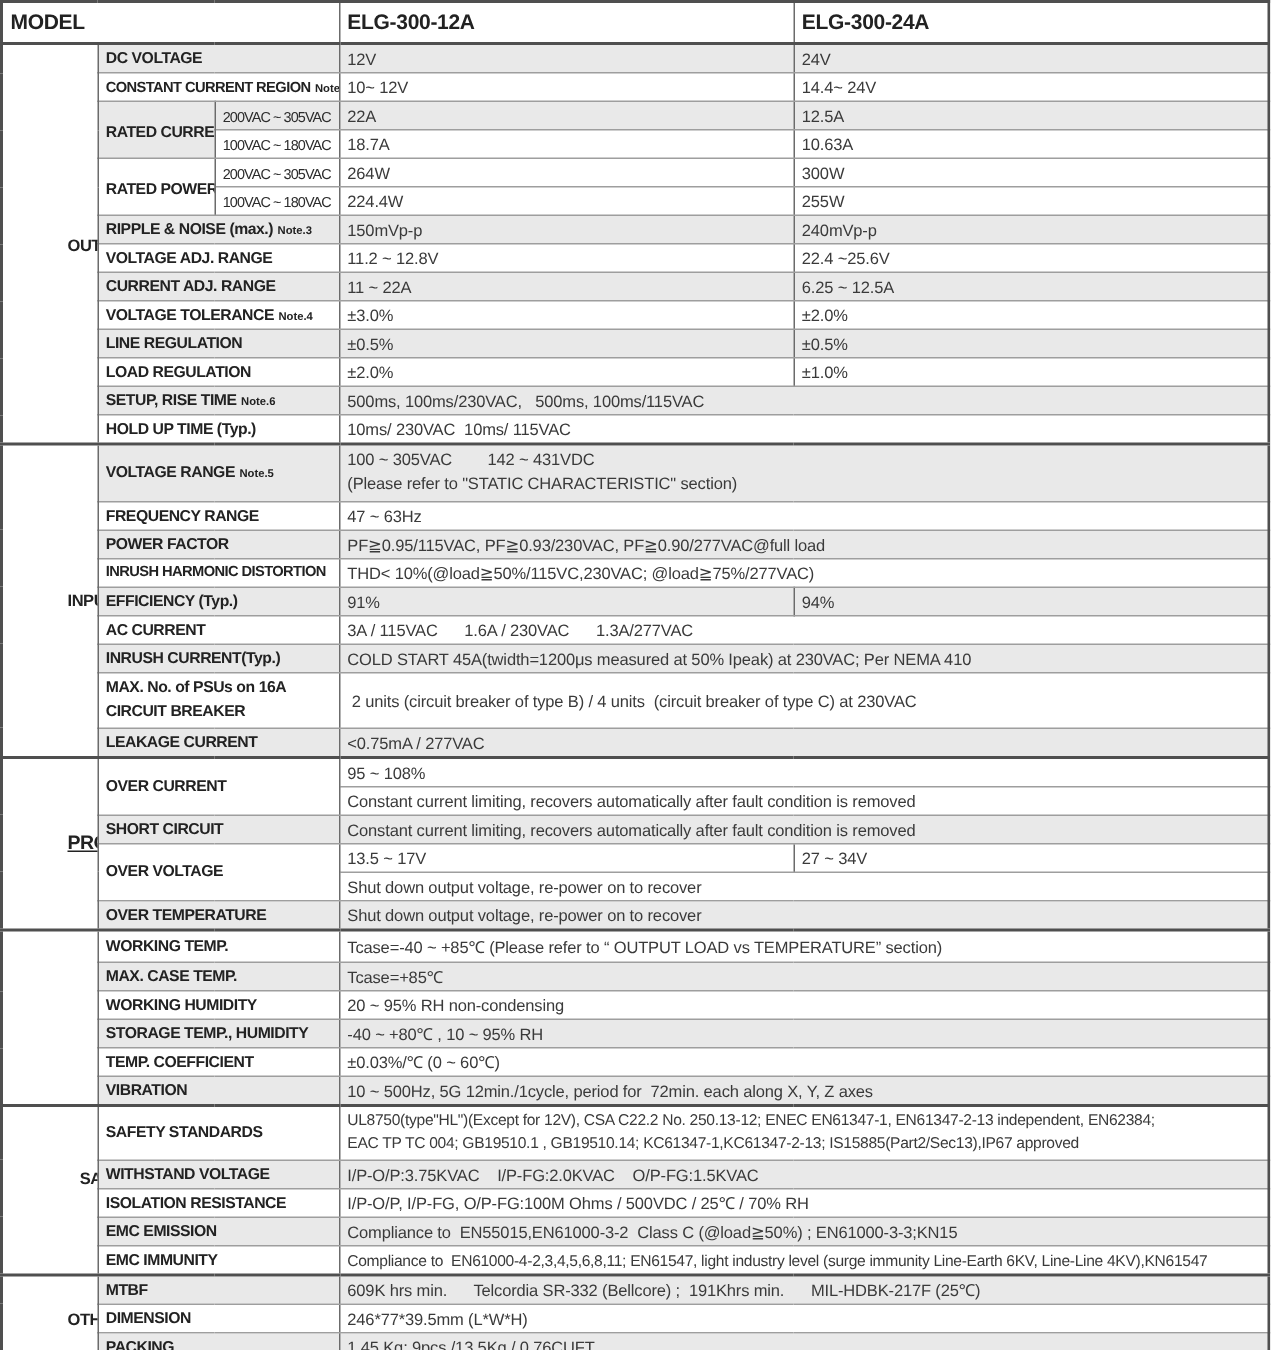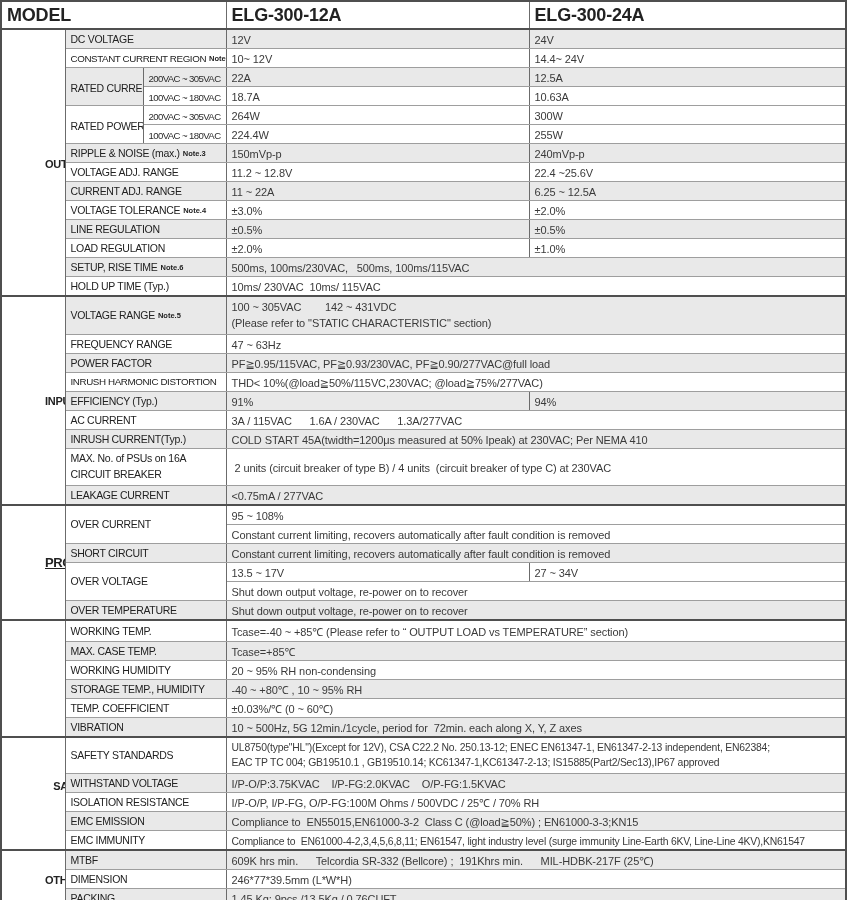--- a/index.html
+++ b/index.html
@@ -10,28 +10,28 @@
   td{border-left:1px solid #6b6b6b;border-right:1px solid #6b6b6b;
      border-top:1px solid #9e9e9e;border-bottom:1px solid #9e9e9e;
      padding:0 2px 0 5px;vertical-align:middle;overflow:hidden;background:#fff;}
   tr{height:19px;}
   tr.h28{height:28px;} tr.h38{height:38px;} tr.h37{height:37px;}
   tr.h22{height:22px;} tr.h36{height:36px;}
   tr.g > td{background:#e9e9e9;}
   td.sec{background:#fff !important;text-align:center;padding:0 1px;}
   tr.secrow > td{border-top:2px solid #4f4f4f;}
   tr.hdr > td{border-bottom:2px solid #4f4f4f;}
-  .model span,.mname span{font-weight:bold;font-size:18px;letter-spacing:-0.2px;white-space:nowrap;}
+  .model span,.mname span{font-weight:bold;font-size:14px;letter-spacing:-0.2px;white-space:nowrap;}
   .secname{font-weight:bold;font-size:11px;letter-spacing:-0.3px;white-space:nowrap;padding-left:42px;}
   td.sec.cond .secname{font-size:8px;letter-spacing:-0.2px;margin-left:28px;}
   td.sec.cond2 .secname{font-size:13px;letter-spacing:-0.4px;text-decoration:underline;}
   td.sec.left{text-align:left;padding-left:5px;}
   td.sec.left .secname{white-space:normal;line-height:1.3;display:block;width:56px;text-align:right;}
   .lw{display:flex;align-items:center;gap:3px;}
-  .lt{font-weight:normal;font-size:10.5px;letter-spacing:-0.3px;white-space:nowrap;}
+  .lt{font-weight:bold;font-size:10.5px;letter-spacing:-0.3px;white-space:nowrap;}
   .small .lt{font-size:9.8px;letter-spacing:-0.4px;}
   .note{font-weight:bold;font-size:7.5px;white-space:nowrap;color:#222;}
   .mnote{}
   .sub span{font-size:9.6px;letter-spacing:-0.6px;white-space:nowrap;color:#2c2c2c;}
   .vt{font-size:11px;color:#3a3a3a;white-space:pre;letter-spacing:-0.1px;}
   .tight .vt{font-size:10.4px;letter-spacing:-0.2px;}
   .two{line-height:1.5;}
   .two .vt{display:block;}
   .lb2 .lt{display:block;line-height:1.45;}
 </style>

